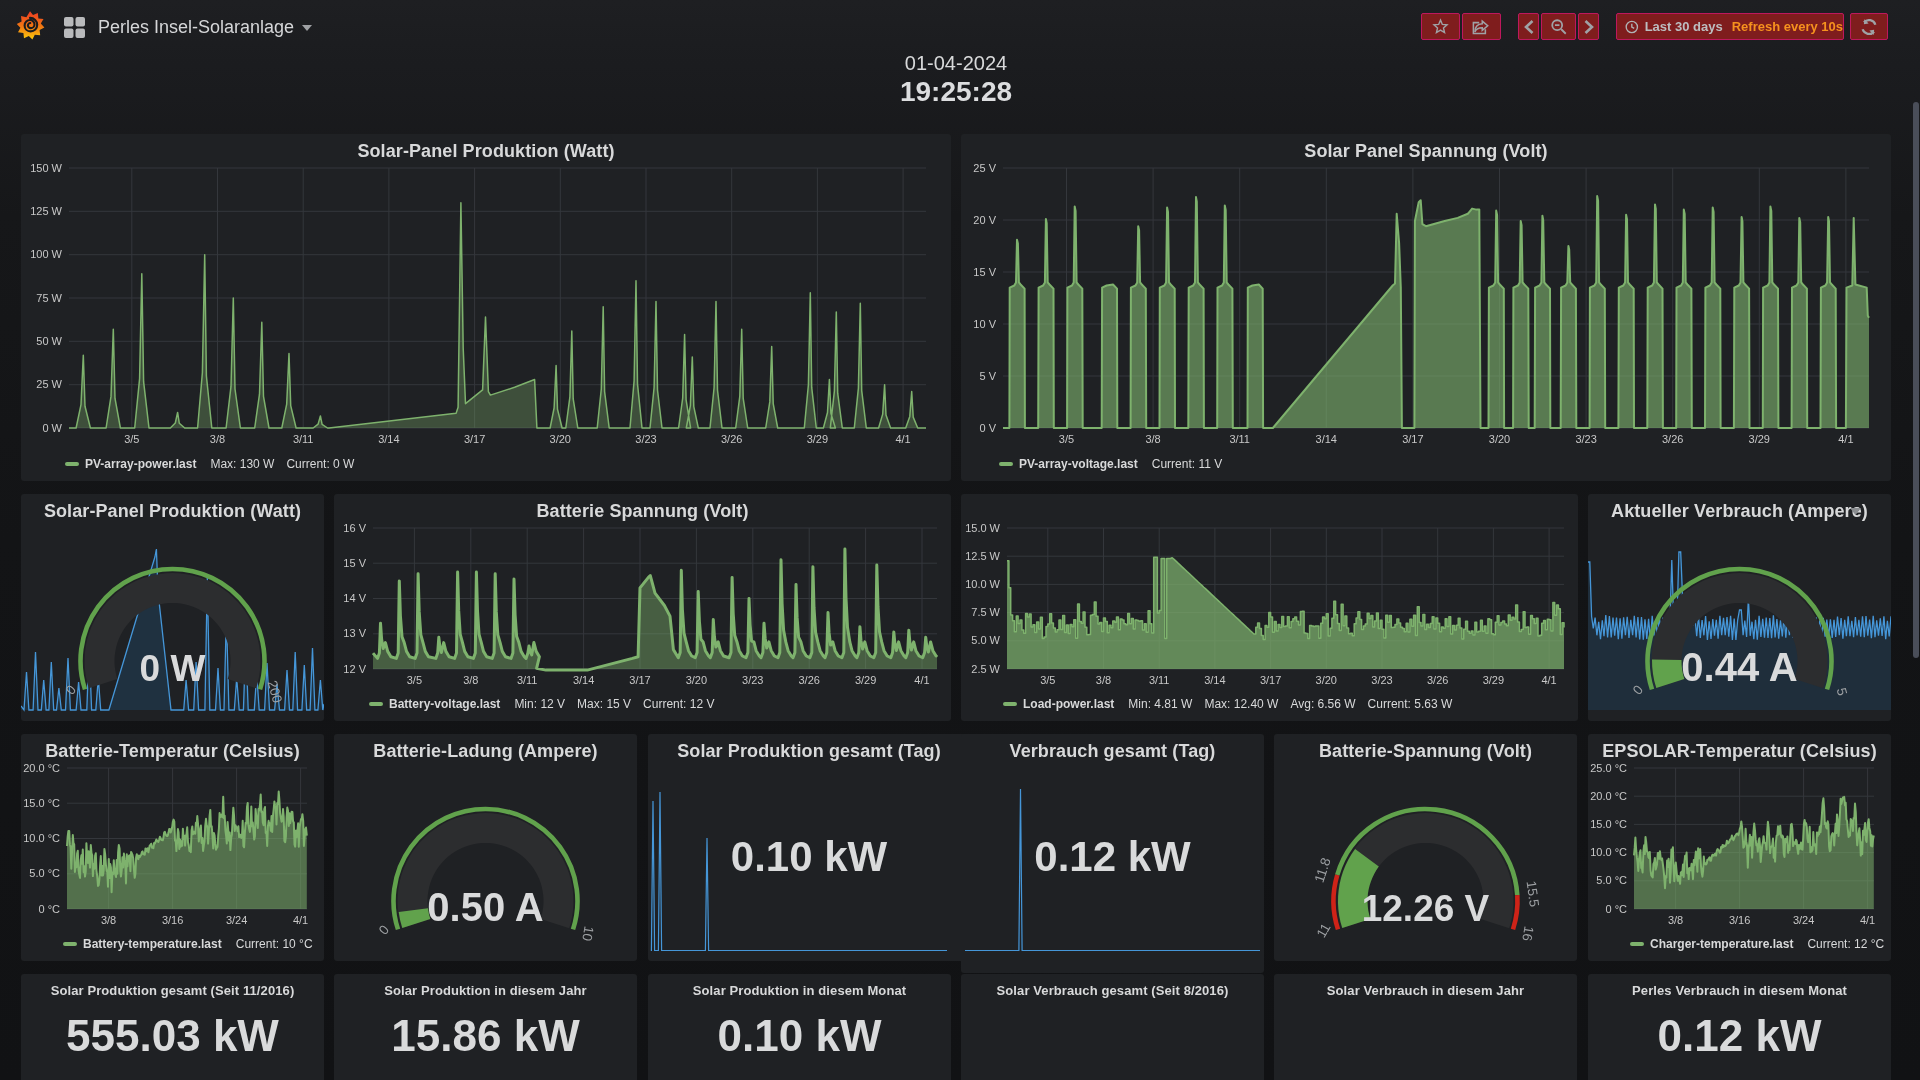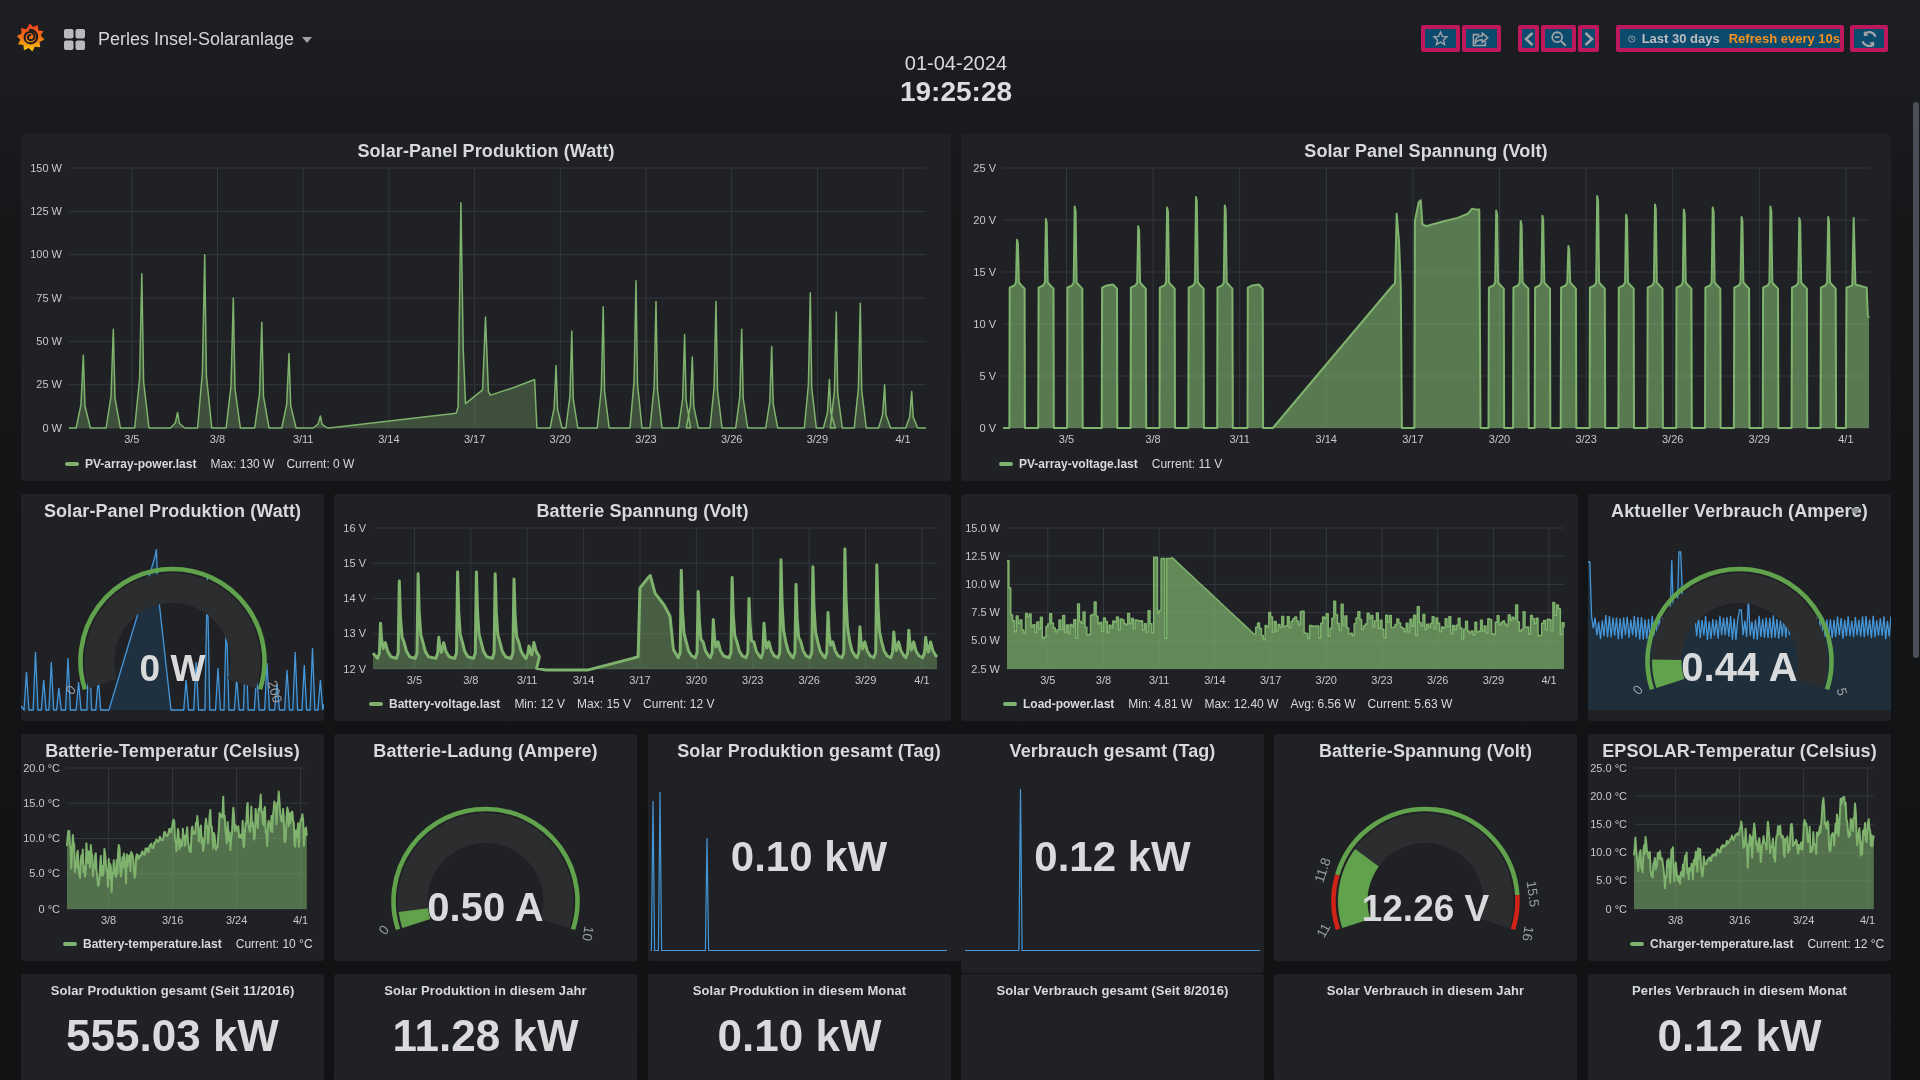--- a/index.html
+++ b/index.html
@@ -2,26 +2,26 @@
 <html><head><meta charset="utf-8"><style>
 *{margin:0;padding:0;box-sizing:border-box}
 html,body{width:1920px;height:1080px;overflow:hidden;font-family:"Liberation Sans",sans-serif;}
 body{background:linear-gradient(180deg,#1e1f22 0%,#1b1c1f 6%,#161719 20%,#131416 50%,#111214 100%);position:relative}
 .panel{position:absolute;background:#1f2124;border-radius:3px;}
 .ptitle{position:absolute;top:7px;left:0;right:0;text-align:center;font-size:18px;font-weight:bold;color:#d8d9da;letter-spacing:.1px}
 .legend{position:absolute;font-size:12px;color:#d8d9da;white-space:nowrap}
 .legend .sw{display:inline-block;width:14px;height:4px;background:#7eb26d;border-radius:2px;vertical-align:2px;margin-right:6px}
 .legend .ln{font-weight:bold;margin-right:14px}
 .legend .lv{margin-right:12px}
-.navbtn{position:absolute;top:13px;height:27px;background:#0c4a6e;border:4px solid #be185d;border-radius:2px;display:flex;align-items:center;justify-content:center}
+.navbtn{position:absolute;top:13px;height:27px;background:#7f1d1d;border:1px solid #be185d;border-radius:2px;display:flex;align-items:center;justify-content:center}
 svg{display:block}
 svg text{font-family:"Liberation Sans",sans-serif}
 .bigval{position:absolute;left:0;right:0;text-align:center;font-weight:bold;color:#d9dadb}
 </style></head><body>
-<div style="position:absolute;top:12px;left:0;width:1912px;height:55px">
+<div style="position:absolute;top:0;left:0;width:1912px;height:55px">
     <svg width="30" height="34" style="position:absolute;left:15px;top:9px" viewBox="0 0 100 110">
 <defs>
         <linearGradient id="lg" x1="0" y1="0" x2="0" y2="1">
 <stop offset="0" stop-color="#ee3b23"></stop>
           <stop offset="0.55" stop-color="#f07a13"></stop>
           <stop offset="1" stop-color="#fbcb0b"></stop>
         </linearGradient>
       </defs>
 <path d="M50 6 L60 18 L76 12 L78 30 L95 32 L86 47 L98 60 L82 68 L84 86 L66 84 L58 100 L46 88 L30 96 L28 78 L10 76 L18 61 L6 48 L22 40 L20 22 L38 26 Z" fill="url(#lg)"></path>
 <path d="M50 28c14 0 24 10 24 23s-10 22-22 22-20-9-20-20 9-18 18-18 15 8 15 15-6 12-12 12-10-5-10-9 4-8 8-8" fill="none" stroke="#1a1b1d" stroke-width="7" stroke-linecap="round"></path>
@@ -288,21 +288,21 @@
     </svg>
     <div class="ptitle">Verbrauch gesamt (Tag)</div>
     <div class="bigval" style="top:102px;font-size:42px;line-height:42px">0.12 kW</div>
   </div>
 <div class="panel" style="left:21px;top:974px;width:303px;height:227px">
     <div class="ptitle" style="font-size:13px;top:9px">Solar Produktion gesamt (Seit 11/2016)</div>
     <div class="bigval" style="top:36px;font-size:44px;line-height:52px">555.03 kW</div>
   </div>
 <div class="panel" style="left:334px;top:974px;width:303px;height:227px">
     <div class="ptitle" style="font-size:13px;top:9px">Solar Produktion in diesem Jahr</div>
-    <div class="bigval" style="top:36px;font-size:44px;line-height:52px">11.28 kW</div>
+    <div class="bigval" style="top:36px;font-size:44px;line-height:52px">15.86 kW</div>
   </div>
 <div class="panel" style="left:648px;top:974px;width:303px;height:227px">
     <div class="ptitle" style="font-size:13px;top:9px">Solar Produktion in diesem Monat</div>
     <div class="bigval" style="top:36px;font-size:44px;line-height:52px">0.10 kW</div>
   </div>
 <div class="panel" style="left:961px;top:974px;width:303px;height:227px">
     <div class="ptitle" style="font-size:13px;top:9px">Solar Verbrauch gesamt (Seit 8/2016)</div>
   </div>
 <div class="panel" style="left:1274px;top:974px;width:303px;height:227px">
     <div class="ptitle" style="font-size:13px;top:9px">Solar Verbrauch in diesem Jahr</div>

